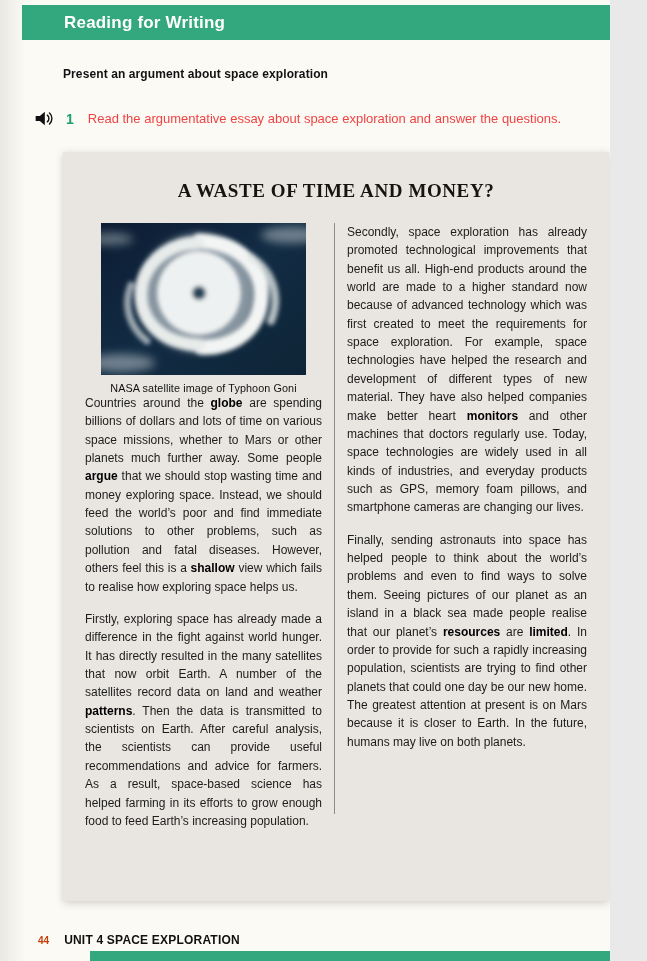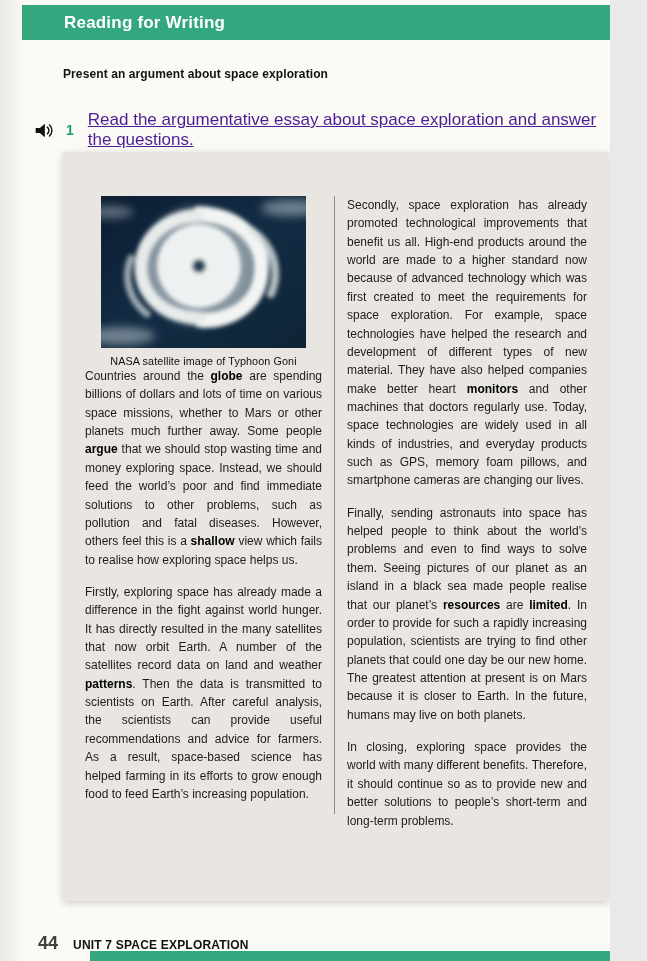--- a/index.html
+++ b/index.html
@@ -22,21 +22,21 @@
   }
   .page-title{
     position:absolute; top:67px; left:63px;
     font-size:12px; font-weight:bold; color:#121212; letter-spacing:0.1px;
   }
   .activity-row{
     position:absolute; top:110px; left:34px; display:flex; align-items:center;
   }
   .speaker{ display:inline-flex; margin-right:12px; }
   .activity-num{ color:#1a9e6e; font-weight:bold; font-size:14px; margin-right:14px; }
-  .activity-text{ color:#4c1d95; font-size:17px;text-decoration:underline; }
+  .activity-text{ color:#ef4444; font-size:13px; }
   .essay-box{
     position:absolute; left:63px; top:152px; width:546px; height:749px;
     background:#e9e6e1; box-shadow:0 2px 8px rgba(0,0,0,0.18);
     padding:26px 22px 0 22px; overflow:hidden;
   }
   .essay-title{
     text-align:center; font-family:"Liberation Serif", serif; font-weight:bold;
     font-size:19px; line-height:1.42; color:#17140f; letter-spacing:0.6px;
   }
   .columns{ display:flex; margin-top:16px; }
@@ -52,21 +52,21 @@
   .paras{ margin-top:0; }
   .col-right .paras{ margin-top:2px; }
   .essay-para{
     font-size:12px; line-height:1.53; text-align:justify; color:#1c1c1c;
   }
   .essay-para + .essay-para{ margin-top:14px; }
   .essay-para strong{ font-weight:bold; color:#000; }
   .footer{
     position:absolute; top:933px; left:38px; display:flex; align-items:baseline;
   }
-  .footer .page-num{ font-size:18px; font-weight:bold; color:#404040; margin-right:15px; }
+  .footer .page-num{ font-size:10px; font-weight:bold; color:#c2410c; margin-right:15px; }
   .footer .unit-label{ font-size:12px; font-weight:bold; color:#111; letter-spacing:0.2px; }
   .bottom-strip{
     position:absolute; left:90px; right:0; bottom:0; height:10px; background:#33a77d;
   }
 </style>
 </head>
 <body>
 
 <div class="page">
 
@@ -83,20 +83,21 @@
         <path d="M16 6 a5.2 5.2 0 0 1 0 8" fill="none" stroke="#111" stroke-width="1.7" stroke-linecap="round"></path>
         <path d="M18.6 3.4 a9 9 0 0 1 0 13.2" fill="none" stroke="#111" stroke-width="1.7" stroke-linecap="round"></path>
       </svg>
     </span>
     <span class="activity-num">1</span>
     <span class="activity-text">Read the argumentative essay about space exploration and answer the questions.</span>
   </div>
 
   <div class="essay-box">
     <div class="essay-title">
+      <div>A WASTE OF TIME AND MONEY?</div>
     </div>
 
     <div class="columns">
 
       <div class="col-left">
         <figure class="typhoon-figure">
           <svg width="205" height="152" viewBox="0 0 205 152" aria-hidden="true">
             <defs>
               <linearGradient id="ocean" x1="0" y1="0" x2="1" y2="1">
                 <stop offset="0" stop-color="#0c1c33"></stop>
@@ -135,27 +136,26 @@
             <p class="essay-para"><span>Firstly, exploring space has already made a difference in the fight against world hunger. It has directly resulted in the many satellites that now orbit Earth. A number of the satellites record data on land and weather </span><strong>patterns</strong><span>. Then the data is transmitted to scientists on Earth. After careful analysis, the scientists can provide useful recommendations and advice for farmers. As a result, space-based science has helped farming in its efforts to grow enough food to feed Earth’s increasing population.</span></p>
           </div>
       </div>
 
       <div class="divider"></div>
 
       <div class="col-right">
         <div class="paras">
             <p class="essay-para"><span>Secondly, space exploration has already promoted technological improvements that benefit us all. High-end products around the world are made to a higher standard now because of advanced technology which was first created to meet the requirements for space exploration. For example, space technologies have helped the research and development of different types of new material. They have also helped companies make better heart </span><strong>monitors</strong><span> and other machines that doctors regularly use. Today, space technologies are widely used in all kinds of industries, and everyday products such as GPS, memory foam pillows, and smartphone cameras are changing our lives.</span></p>
             <p class="essay-para"><span>Finally, sending astronauts into space has helped people to think about the world’s problems and even to find ways to solve them. Seeing pictures of our planet as an island in a black sea made people realise that our planet’s </span><strong>resources</strong><span> are </span><strong>limited</strong><span>. In order to provide for such a rapidly increasing population, scientists are trying to find other planets that could one day be our new home. The greatest attention at present is on Mars because it is closer to Earth. In the future, humans may live on both planets.</span></p>
-            <p class="essay-para"><span>In closing, exploring space provides the world with many different benefits. Therefore, it should continue so as to provide new and better solutions to people’s short-term and long-term problems.</span></p>
           </div>
       </div>
 
     </div>
   </div>
 
   <div class="footer">
     <span class="page-num">44</span>
-    <span class="unit-label">UNIT 7 SPACE EXPLORATION</span>
+    <span class="unit-label">UNIT 4 SPACE EXPLORATION</span>
   </div>
 
   <div class="bottom-strip"></div>
 
 </div>
 
 </body></html>

